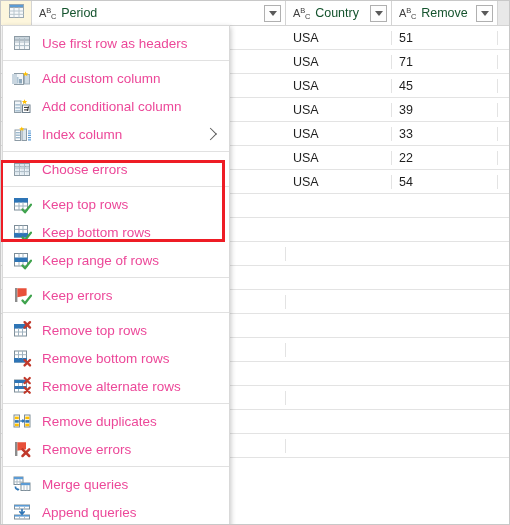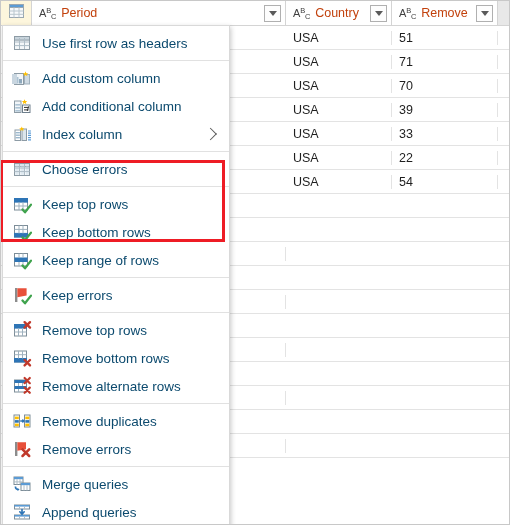--- a/index.html
+++ b/index.html
@@ -71,21 +71,21 @@
     letter-spacing: -0.2px;
     line-height: 1;
     display: inline-block;
     position: relative;
     top: 1px;
     font-family: "Liberation Sans", sans-serif;
   }
   .abc-icon sup { font-size: 7.5px; vertical-align: 4px; }
   .abc-icon sub { font-size: 7.5px; vertical-align: -2px; }
 
-  .hlabel { font-size: 12.5px; color: #c2410c; }
+  .hlabel { font-size: 12.5px; color: #14532d; }
 
   .filter-btn {
     position: absolute;
     right: 4px; top: 4px;
     width: 17px; height: 17px;
     border: 1px solid #b0b0b0;
     background: #fdfdfd;
     display: flex;
     align-items: center;
     justify-content: center;
@@ -155,21 +155,21 @@
     display: flex;
     align-items: center;
     height: 28px;
     padding-left: 9px;
     padding-right: 6px;
     position: relative;
     cursor: default;
   }
   .mi-label {
     font-size: 13.5px;
-    color: #0c4a6e;
+    color: #ec4899;
     white-space: nowrap;
     margin-left: 10px;
     font-family: "Liberation Sans", sans-serif;
   }
   .mi-icon {
     width: 20px; height: 20px;
     position: relative;
     flex: 0 0 20px;
   }
   .submenu-arrow {
@@ -261,21 +261,21 @@
           <div class="cell c-rownum"></div>
           <div class="cell c-period"></div>
           <div class="cell c-country">USA</div>
           <div class="cell c-units">71</div>
           <div class="cell c-filler"></div>
         </div>
         <div class="row">
           <div class="cell c-rownum"></div>
           <div class="cell c-period"></div>
           <div class="cell c-country">USA</div>
-          <div class="cell c-units">70</div>
+          <div class="cell c-units">45</div>
           <div class="cell c-filler"></div>
         </div>
         <div class="row">
           <div class="cell c-rownum"></div>
           <div class="cell c-period"></div>
           <div class="cell c-country">USA</div>
           <div class="cell c-units">39</div>
           <div class="cell c-filler"></div>
         </div>
         <div class="row">

